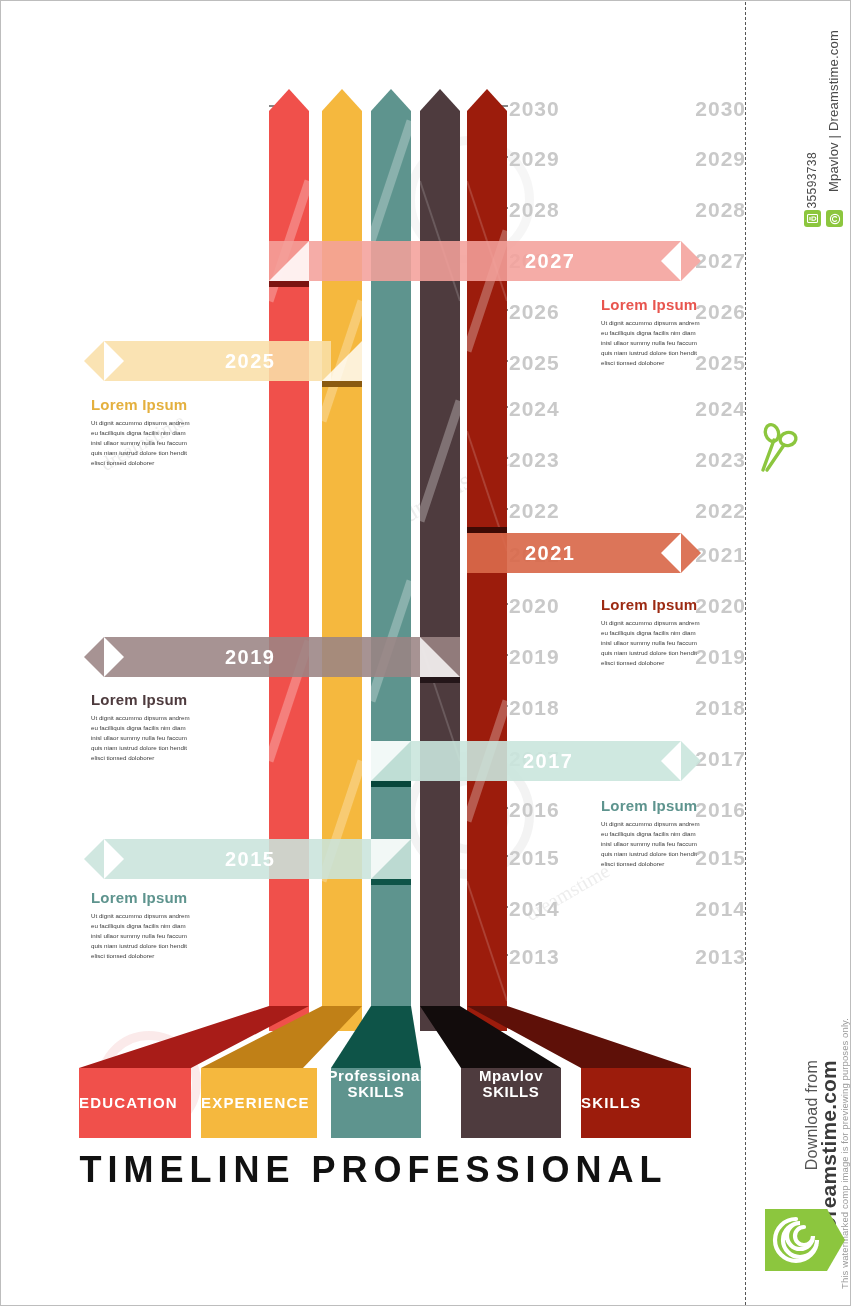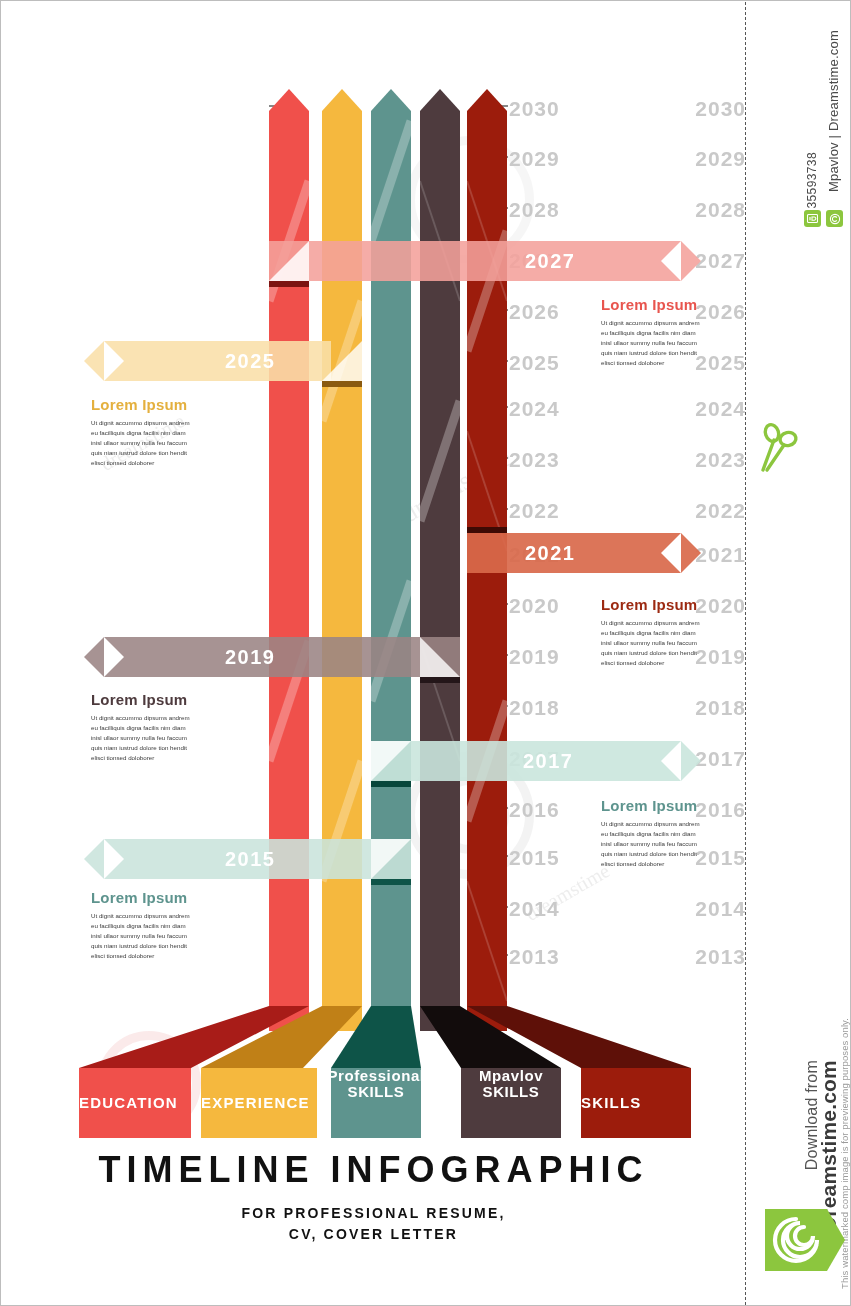--- a/index.html
+++ b/index.html
@@ -370,25 +370,21 @@
       <div class="lbl cond" style="left:460px;width:100px;background:#4E3B3E;font-size:15px;flex-direction:column;">
         <span>Mpavlov</span>
         <span>SKILLS</span>
       </div>
       <div class="lbl" style="left:580px;width:110px;background:#9C1C0C;font-size:15px;">
         <span>SKILLS</span>
       </div>
     </div>
 
     <div class="title-wrap">
-      <div class="title-main">TIMELINE INFOGRAPHIC</div>
-      <div class="title-sub">
-        <div>FOR PROFESSIONAL RESUME,</div>
-        <div>CV, COVER LETTER</div>
-      </div>
+      <div class="title-main">TIMELINE PROFESSIONAL</div>
     </div>
   </div>
 
   <div class="rail">
 
     <div class="vtext credit">Mpavlov | Dreamstime.com</div>
     <div class="vtext imgid">35593738</div>
 
     <div class="badge" style="right:28px;top:208px;">
       <svg width="11" height="11" viewBox="0 0 11 11" aria-hidden="true">

